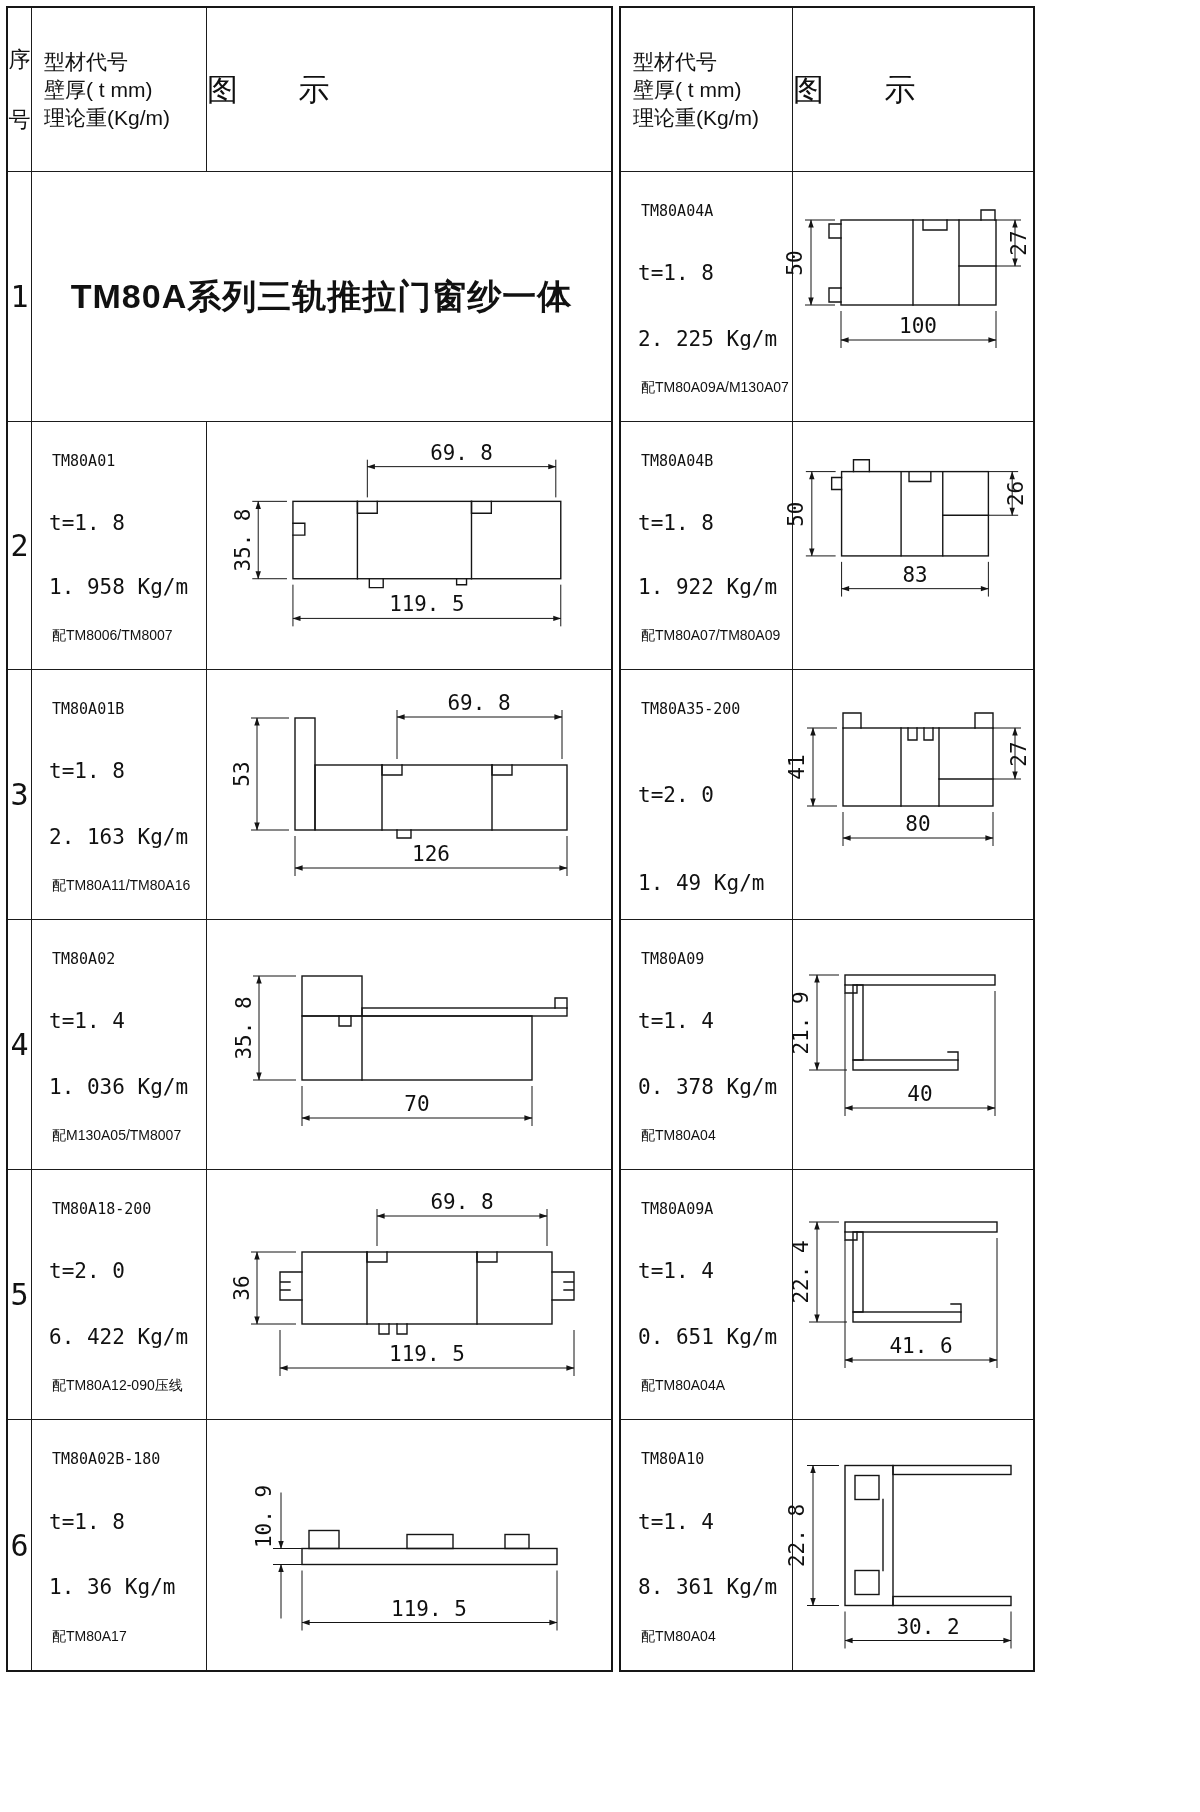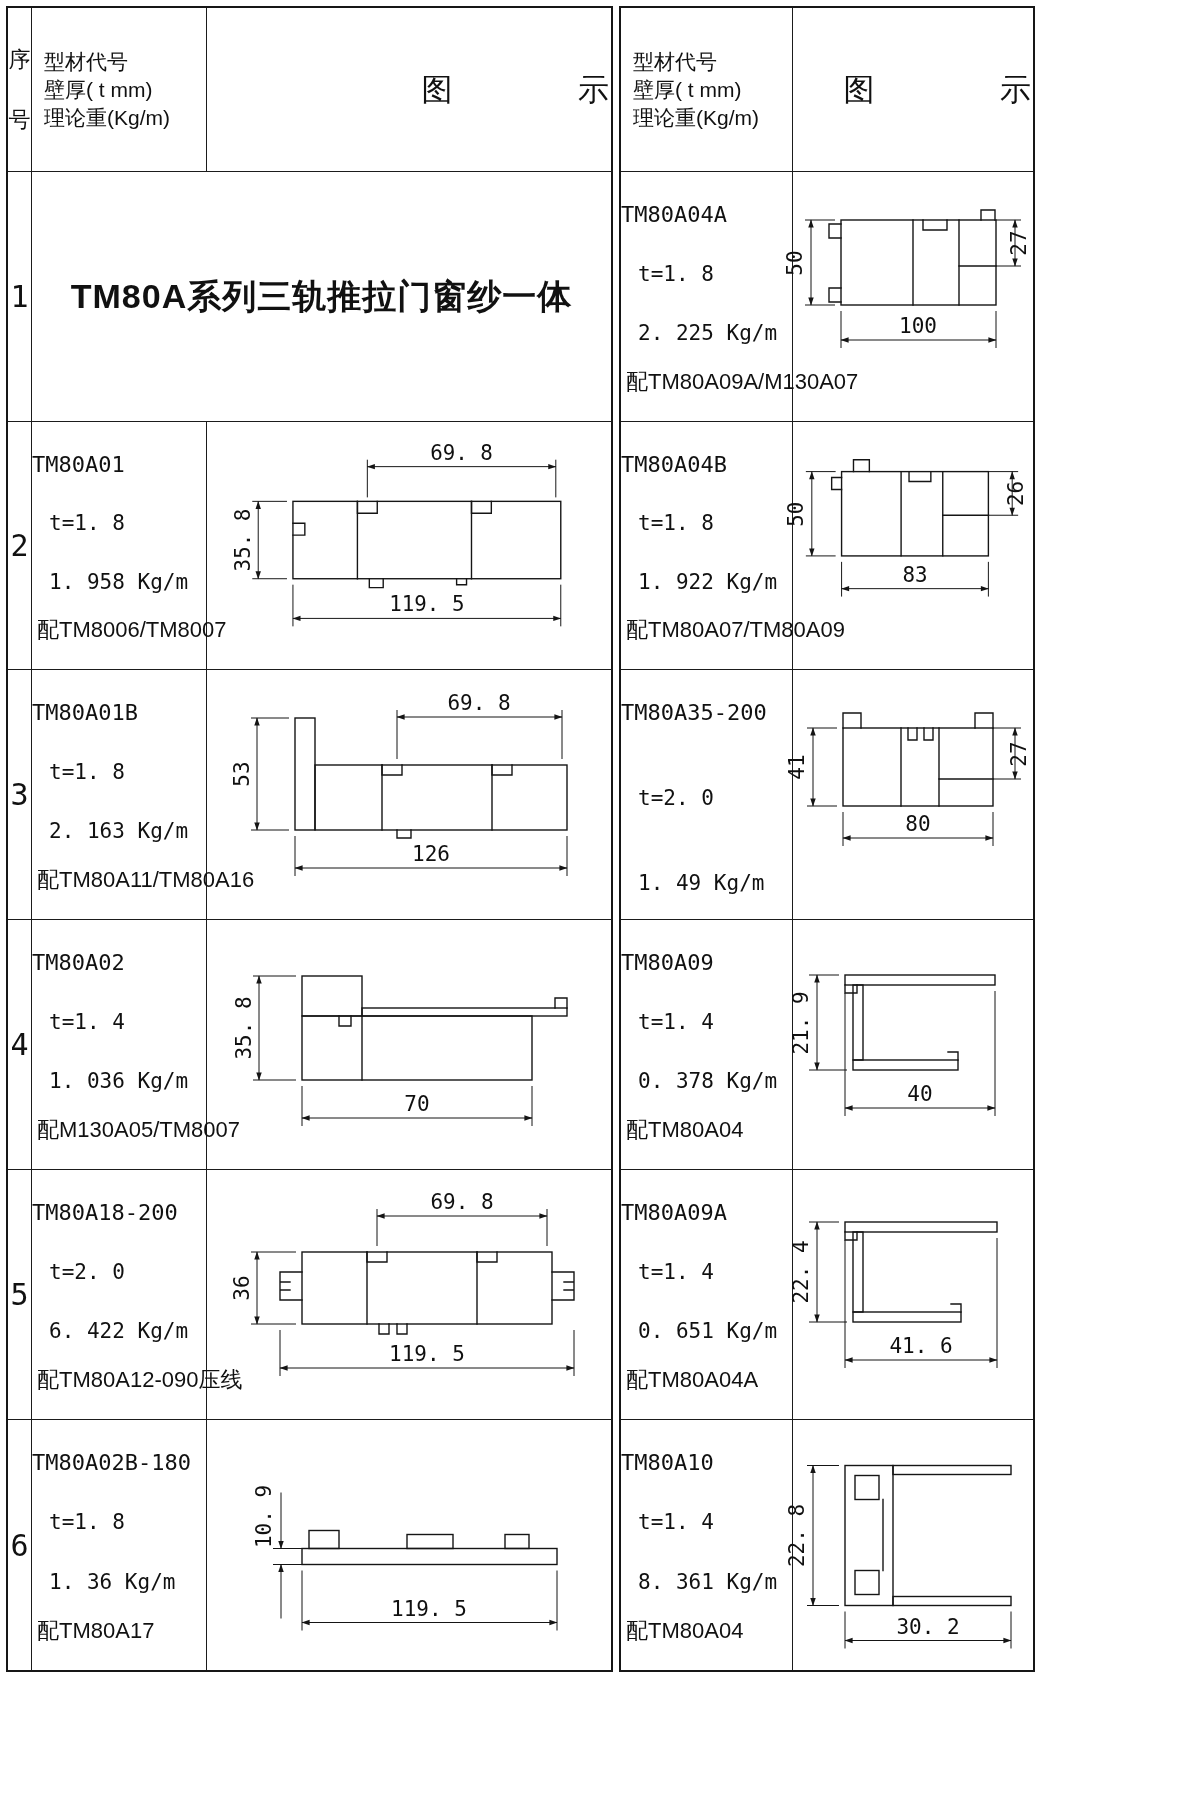--- a/index.html
+++ b/index.html
@@ -12,31 +12,31 @@
                grid-template-rows:164px 250px 248px 250px 250px 250px 250px;}
   .cell{box-sizing:border-box;border-right:1px solid #1b1b1b;border-bottom:1px solid #1b1b1b;
         position:relative;overflow:visible;}
   .cell.lastcol{border-right:none;}
   .cell.lastrow{border-bottom:none;}
   
   .seqh{display:flex;flex-direction:column;align-items:center;justify-content:center;gap:30px;
         font-family:"Liberation Sans",sans-serif;font-size:22px;}
   .infoh{display:flex;flex-direction:column;justify-content:center;padding-left:12px;
          font-family:"Liberation Sans",sans-serif;font-size:21px;}
-  .diagh{display:flex;align-items:center;justify-content:flex-end;
-         font-family:Liberation Mono, monospace;font-size:31px;white-space:pre;letter-spacing:2px;}
+  .diagh{display:flex;align-items:center;justify-content:flex-start;
+         font-family:Liberation Serif, serif;font-size:31px;white-space:pre;letter-spacing:2px;}
   
   .seqc{display:flex;align-items:center;justify-content:center;font-size:30px;}
   .titlec{display:flex;align-items:center;justify-content:center;}
   .series-title{font-family:"Liberation Sans",sans-serif;font-size:34px;font-weight:600;letter-spacing:1px;white-space:nowrap;}
   .infoc{display:flex;flex-direction:column;justify-content:space-between;
          padding:30px 0 24px 0;}
-  .infoc .code{font-size:22px;white-space:nowrap;}
+  .infoc .code{font-size:15px;padding-left:20px;white-space:nowrap;}
   .infoc .thick,.infoc .weight{font-size:21px;padding-left:17px;white-space:nowrap;margin-top:13px;}
-  .infoc .match{font-size:22px;padding-left:5px;white-space:nowrap;
+  .infoc .match{font-size:14px;padding-left:20px;white-space:nowrap;
                 font-family:"Liberation Sans","DejaVu Sans Mono",sans-serif;z-index:3;position:relative;}
   .diagc svg{display:block;width:100%;height:100%;overflow:visible;}
   .prof{stroke:#151515;stroke-width:1.4;fill:none;stroke-linejoin:miter;stroke-linecap:square;}
   .dim line{stroke:#151515;stroke-width:1;}
   .dim text{font-family:"DejaVu Sans Mono",monospace;font-size:21px;fill:#101010;stroke:none;}
   .footer{position:absolute;top:1700px;left:0;width:1040px;text-align:center;
           font-family:"Liberation Sans",sans-serif;font-size:25px;font-weight:600;letter-spacing:1px;}
 </style>
 </head>
 <body>

